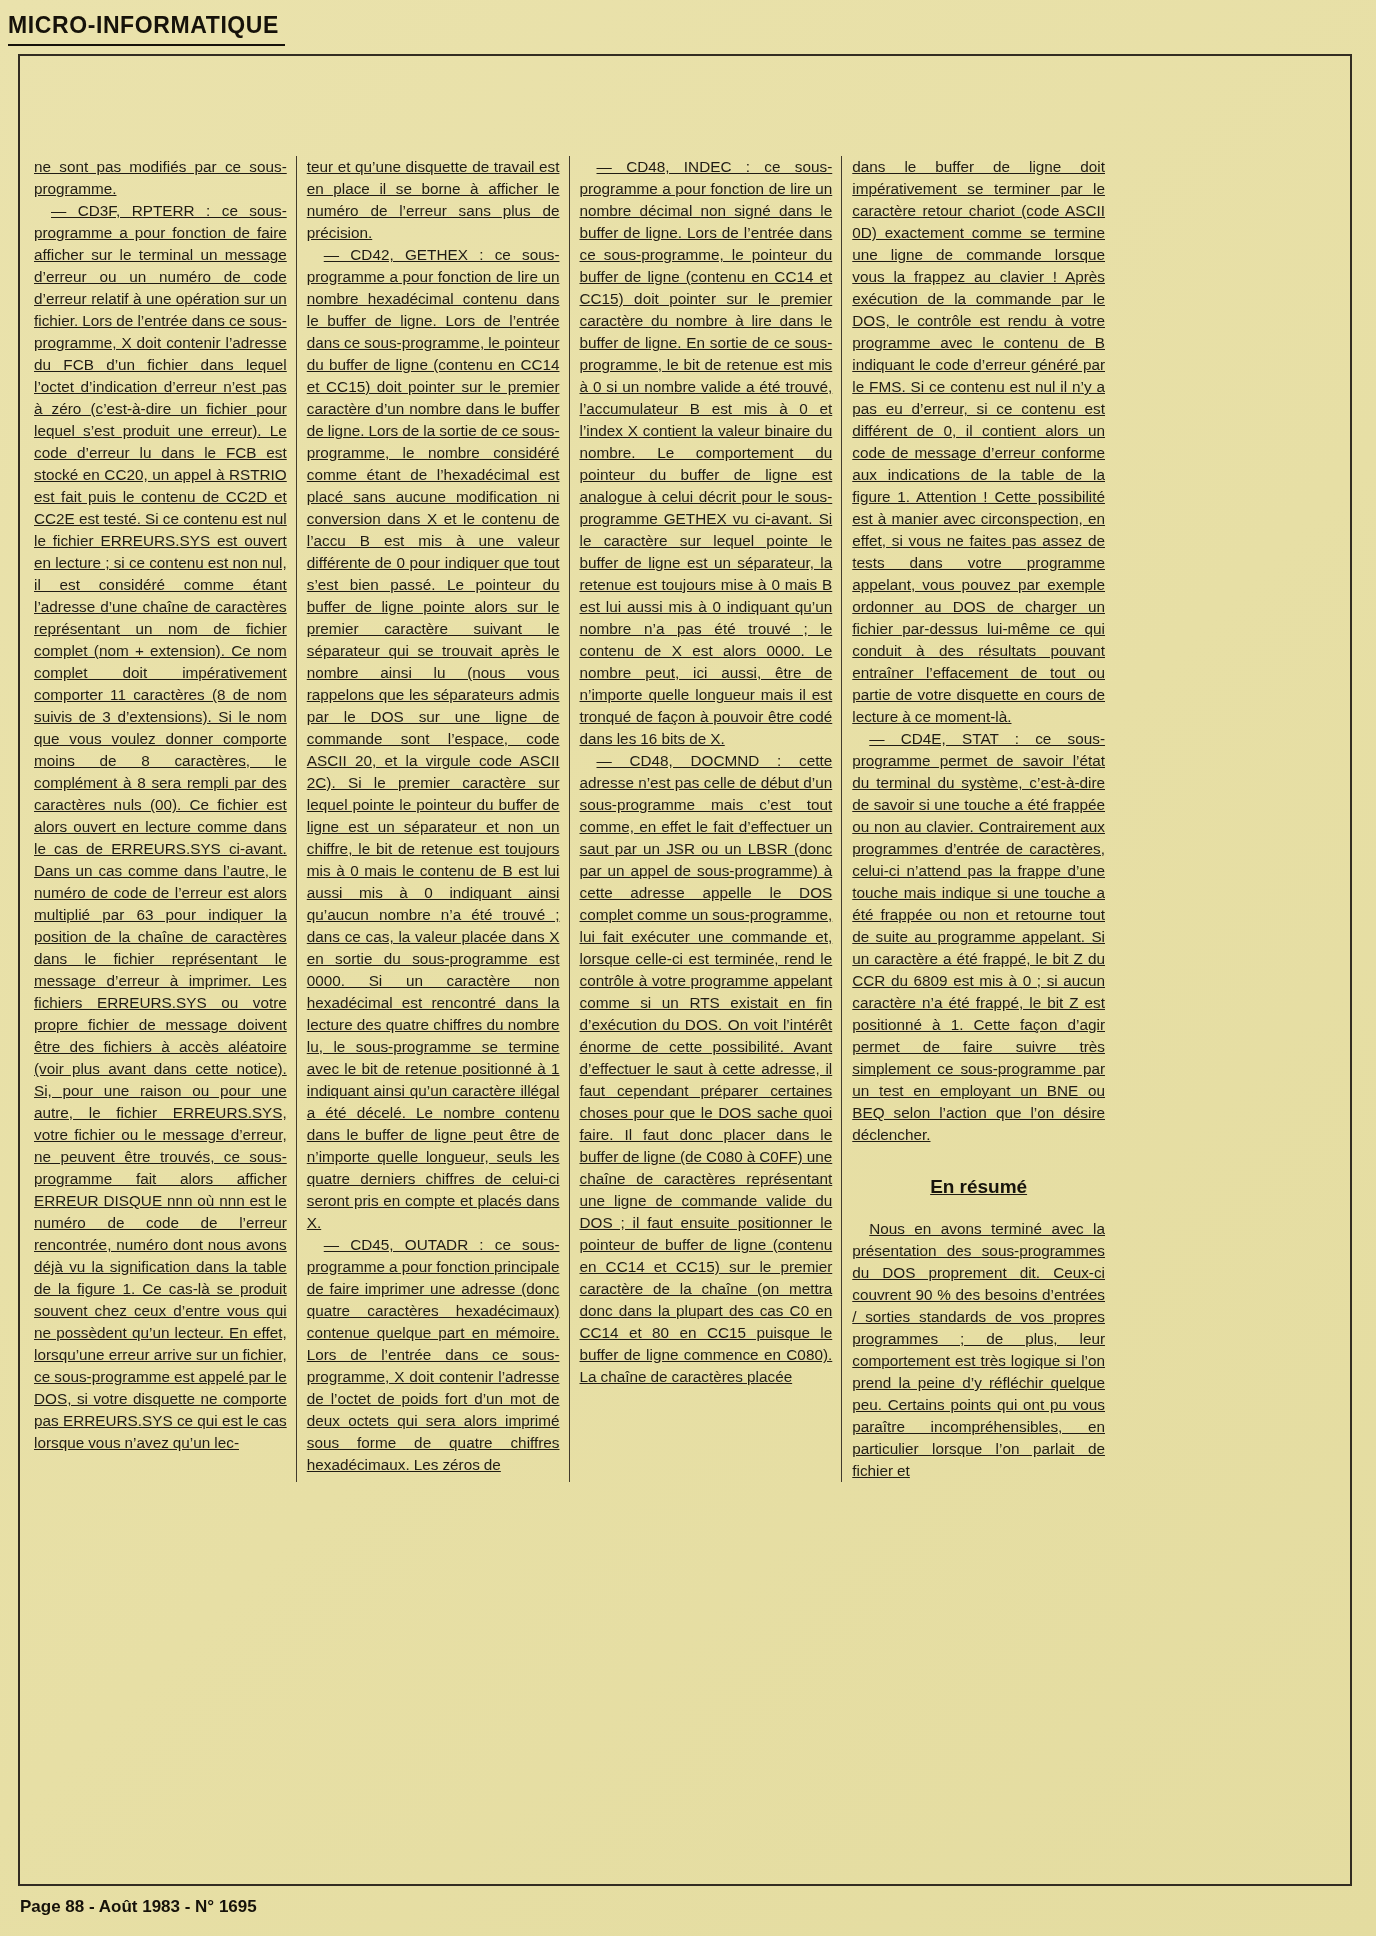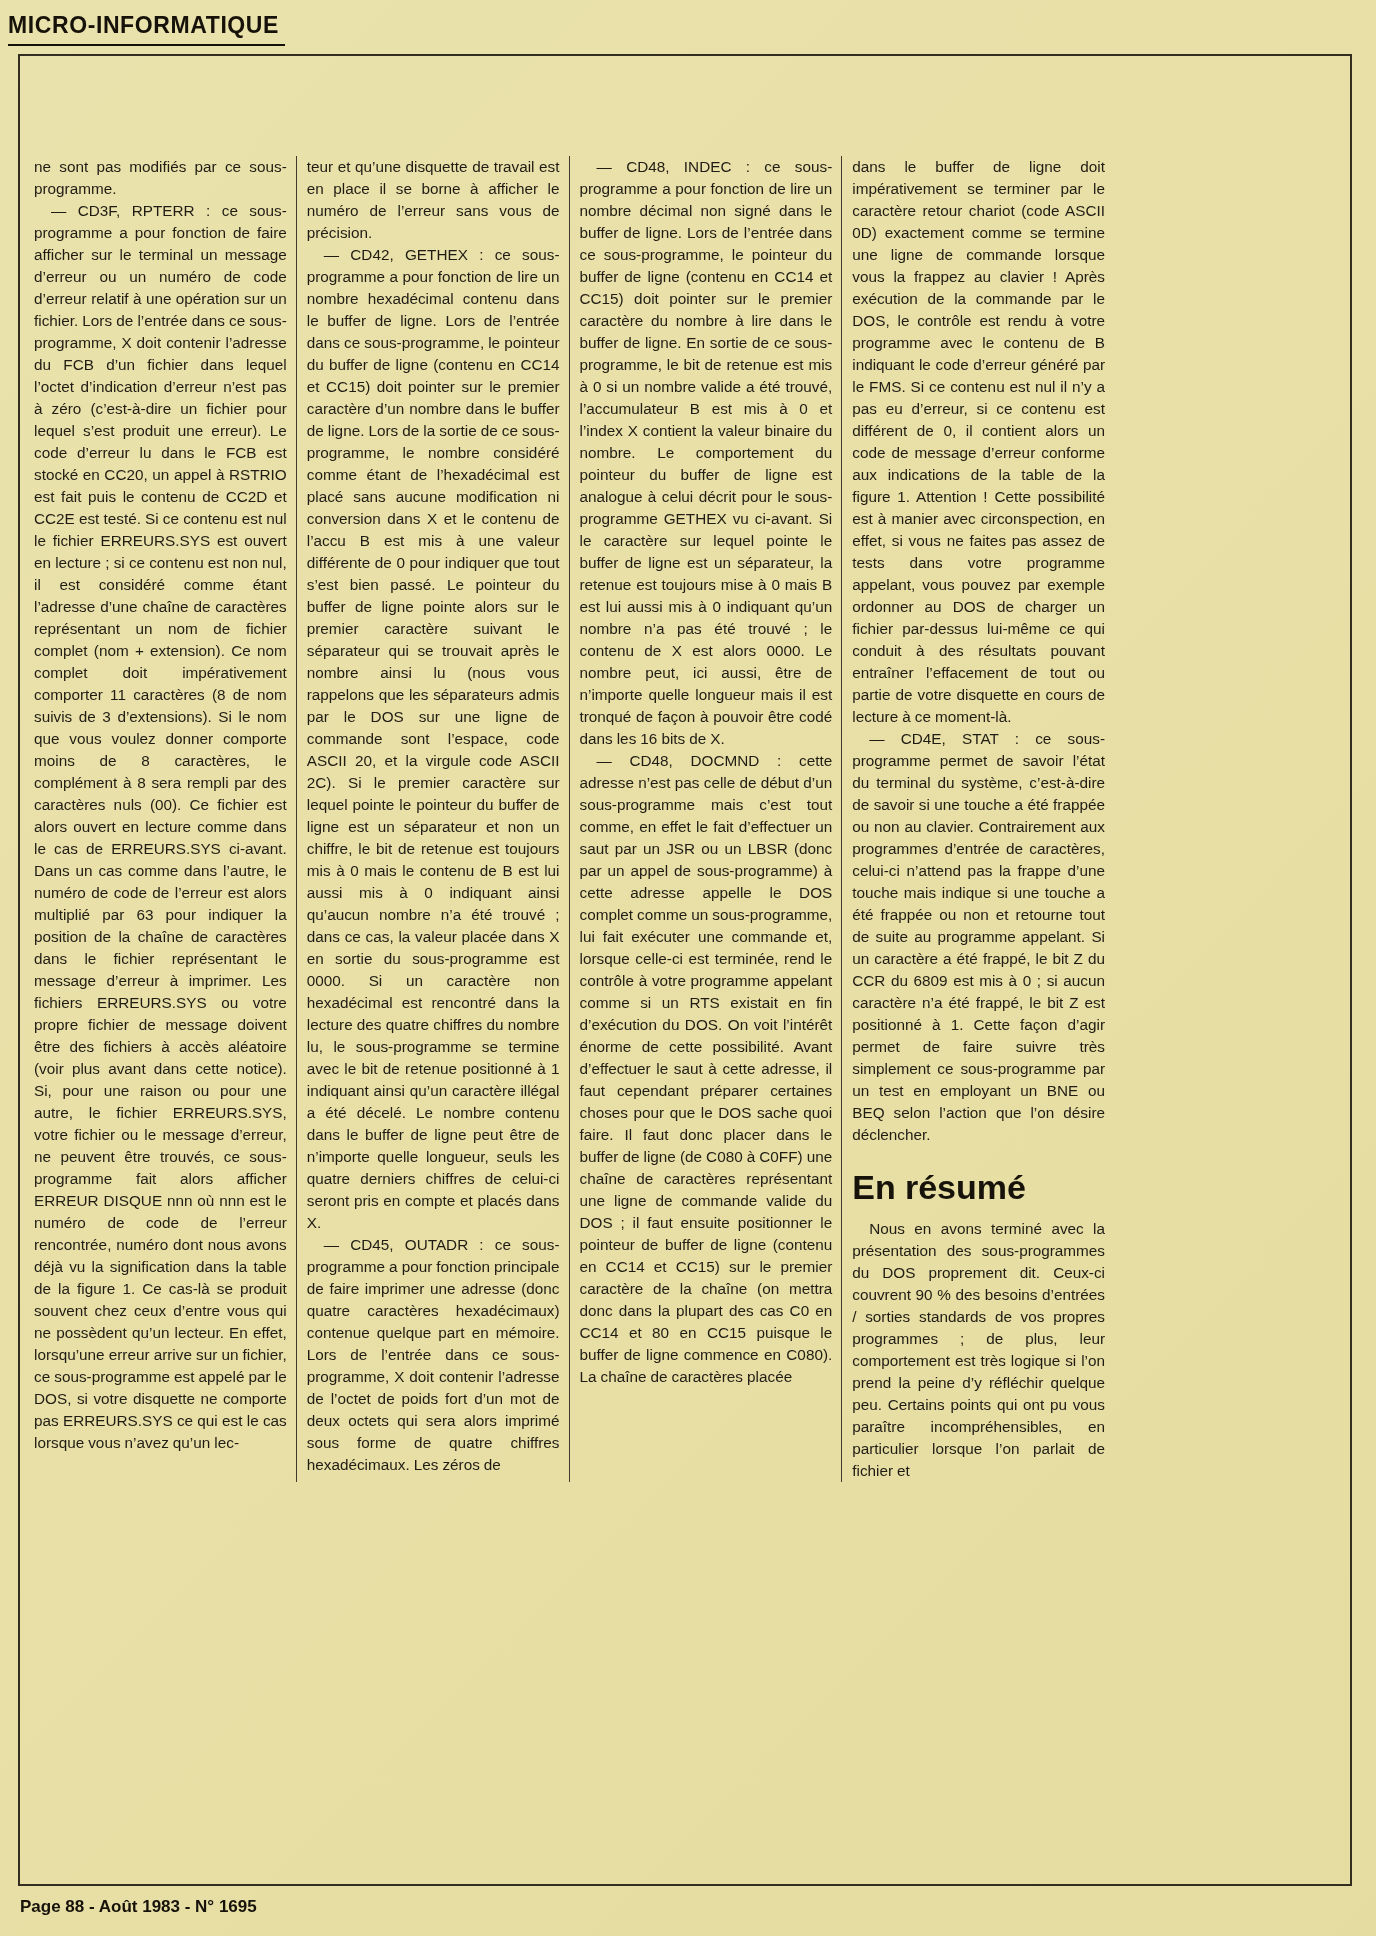--- a/index.html
+++ b/index.html
@@ -33,20 +33,21 @@
   }
   .frame {
     position: absolute;
     top: 54px;
     left: 18px;
     width: 1334px;
     height: 1832px;
     border: 2px solid #332d22;
     box-sizing: border-box;
     overflow: hidden;
+    text-decoration: underline;
   }
   .columns {
     display: flex;
     margin: 100px 0 0 14px;
     width: 1080px;
   }
   .col {
     width: 253px;
     box-sizing: content-box;
     padding-right: 9px;
@@ -63,24 +64,24 @@
   }
   .col p {
     margin: 0;
     text-indent: 17px;
   }
   .col p.cont {
     text-indent: 0;
   }
   .resume {
     margin: 30px 0 20px 0;
-    font-size: 34px;
+    font-size: 19px;
     font-weight: 700;
     color: #17130b;
-    text-align: left;
+    text-align: center;
   }
   .footer {
     position: absolute;
     left: 20px;
     top: 1897px;
     font-size: 17px;
     font-weight: 700;
     color: #16120a;
   }
 </style>
@@ -93,21 +94,21 @@
 
   <div class="frame">
     <div class="columns">
 
       <div class="col">
         <p class="cont">ne sont pas modifiés par ce sous-programme.</p>
         <p>— CD3F, RPTERR : ce sous-programme a pour fonction de faire afficher sur le terminal un message d’erreur ou un numéro de code d’erreur relatif à une opération sur un fichier. Lors de l’entrée dans ce sous-programme, X doit contenir l’adresse du FCB d’un fichier dans lequel l’octet d’indication d’erreur n’est pas à zéro (c’est-à-dire un fichier pour lequel s’est produit une erreur). Le code d’erreur lu dans le FCB est stocké en CC20, un appel à RSTRIO est fait puis le contenu de CC2D et CC2E est testé. Si ce contenu est nul le fichier ERREURS.SYS est ouvert en lecture ; si ce contenu est non nul, il est considéré comme étant l’adresse d’une chaîne de caractères représentant un nom de fichier complet (nom + extension). Ce nom complet doit impérativement comporter 11 caractères (8 de nom suivis de 3 d’extensions). Si le nom que vous voulez donner comporte moins de 8 caractères, le complément à 8 sera rempli par des caractères nuls (00). Ce fichier est alors ouvert en lecture comme dans le cas de ERREURS.SYS ci-avant. Dans un cas comme dans l’autre, le numéro de code de l’erreur est alors multiplié par 63 pour indiquer la position de la chaîne de caractères dans le fichier représentant le message d’erreur à imprimer. Les fichiers ERREURS.SYS ou votre propre fichier de message doivent être des fichiers à accès aléatoire (voir plus avant dans cette notice). Si, pour une raison ou pour une autre, le fichier ERREURS.SYS, votre fichier ou le message d’erreur, ne peuvent être trouvés, ce sous-programme fait alors afficher ERREUR DISQUE nnn où nnn est le numéro de code de l’erreur rencontrée, numéro dont nous avons déjà vu la signification dans la table de la figure 1. Ce cas-là se produit souvent chez ceux d’entre vous qui ne possèdent qu’un lecteur. En effet, lorsqu’une erreur arrive sur un fichier, ce sous-programme est appelé par le DOS, si votre disquette ne comporte pas ERREURS.SYS ce qui est le cas lorsque vous n’avez qu’un lec-</p>
       </div>
 
       <div class="col">
-        <p class="cont">teur et qu’une disquette de travail est en place il se borne à afficher le numéro de l’erreur sans vous de précision.</p>
+        <p class="cont">teur et qu’une disquette de travail est en place il se borne à afficher le numéro de l’erreur sans plus de précision.</p>
         <p>— CD42, GETHEX : ce sous-programme a pour fonction de lire un nombre hexadécimal contenu dans le buffer de ligne. Lors de l’entrée dans ce sous-programme, le pointeur du buffer de ligne (contenu en CC14 et CC15) doit pointer sur le premier caractère d’un nombre dans le buffer de ligne. Lors de la sortie de ce sous-programme, le nombre considéré comme étant de l’hexadécimal est placé sans aucune modification ni conversion dans X et le contenu de l’accu B est mis à une valeur différente de 0 pour indiquer que tout s’est bien passé. Le pointeur du buffer de ligne pointe alors sur le premier caractère suivant le séparateur qui se trouvait après le nombre ainsi lu (nous vous rappelons que les séparateurs admis par le DOS sur une ligne de commande sont l’espace, code ASCII 20, et la virgule code ASCII 2C). Si le premier caractère sur lequel pointe le pointeur du buffer de ligne est un séparateur et non un chiffre, le bit de retenue est toujours mis à 0 mais le contenu de B est lui aussi mis à 0 indiquant ainsi qu’aucun nombre n’a été trouvé ; dans ce cas, la valeur placée dans X en sortie du sous-programme est 0000. Si un caractère non hexadécimal est rencontré dans la lecture des quatre chiffres du nombre lu, le sous-programme se termine avec le bit de retenue positionné à 1 indiquant ainsi qu’un caractère illégal a été décelé. Le nombre contenu dans le buffer de ligne peut être de n’importe quelle longueur, seuls les quatre derniers chiffres de celui-ci seront pris en compte et placés dans X.</p>
         <p>— CD45, OUTADR : ce sous-programme a pour fonction principale de faire imprimer une adresse (donc quatre caractères hexadécimaux) contenue quelque part en mémoire. Lors de l’entrée dans ce sous-programme, X doit contenir l’adresse de l’octet de poids fort d’un mot de deux octets qui sera alors imprimé sous forme de quatre chiffres hexadécimaux. Les zéros de</p>
       </div>
 
       <div class="col">
         <p>— CD48, INDEC : ce sous-programme a pour fonction de lire un nombre décimal non signé dans le buffer de ligne. Lors de l’entrée dans ce sous-programme, le pointeur du buffer de ligne (contenu en CC14 et CC15) doit pointer sur le premier caractère du nombre à lire dans le buffer de ligne. En sortie de ce sous-programme, le bit de retenue est mis à 0 si un nombre valide a été trouvé, l’accumulateur B est mis à 0 et l’index X contient la valeur binaire du nombre. Le comportement du pointeur du buffer de ligne est analogue à celui décrit pour le sous-programme GETHEX vu ci-avant. Si le caractère sur lequel pointe le buffer de ligne est un séparateur, la retenue est toujours mise à 0 mais B est lui aussi mis à 0 indiquant qu’un nombre n’a pas été trouvé ; le contenu de X est alors 0000. Le nombre peut, ici aussi, être de n’importe quelle longueur mais il est tronqué de façon à pouvoir être codé dans les 16 bits de X.</p>
         <p>— CD48, DOCMND : cette adresse n’est pas celle de début d’un sous-programme mais c’est tout comme, en effet le fait d’effectuer un saut par un JSR ou un LBSR (donc par un appel de sous-programme) à cette adresse appelle le DOS complet comme un sous-programme, lui fait exécuter une commande et, lorsque celle-ci est terminée, rend le contrôle à votre programme appelant comme si un RTS existait en fin d’exécution du DOS. On voit l’intérêt énorme de cette possibilité. Avant d’effectuer le saut à cette adresse, il faut cependant préparer certaines choses pour que le DOS sache quoi faire. Il faut donc placer dans le buffer de ligne (de C080 à C0FF) une chaîne de caractères représentant une ligne de commande valide du DOS ; il faut ensuite positionner le pointeur de buffer de ligne (contenu en CC14 et CC15) sur le premier caractère de la chaîne (on mettra donc dans la plupart des cas C0 en CC14 et 80 en CC15 puisque le buffer de ligne commence en C080). La chaîne de caractères placée</p>
       </div>
 
       <div class="col">

